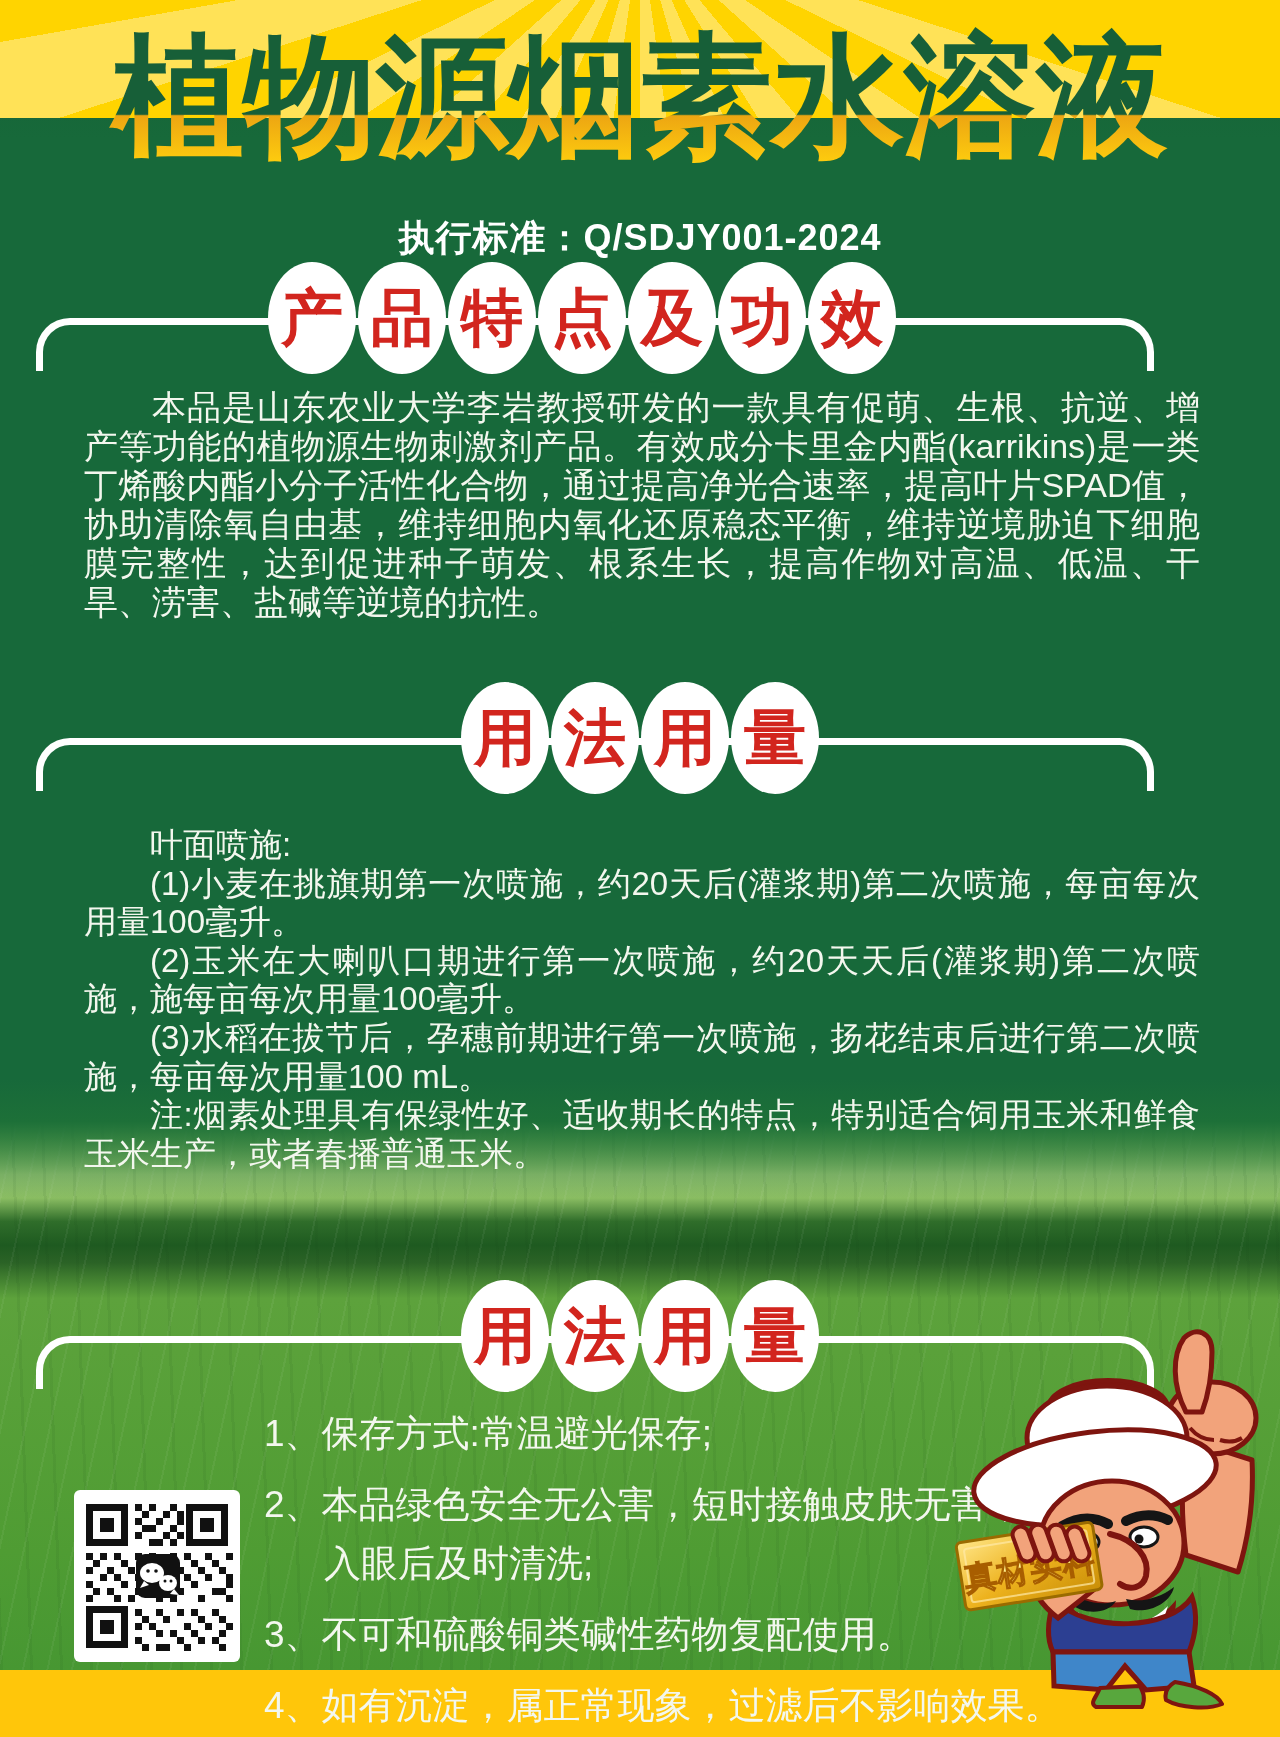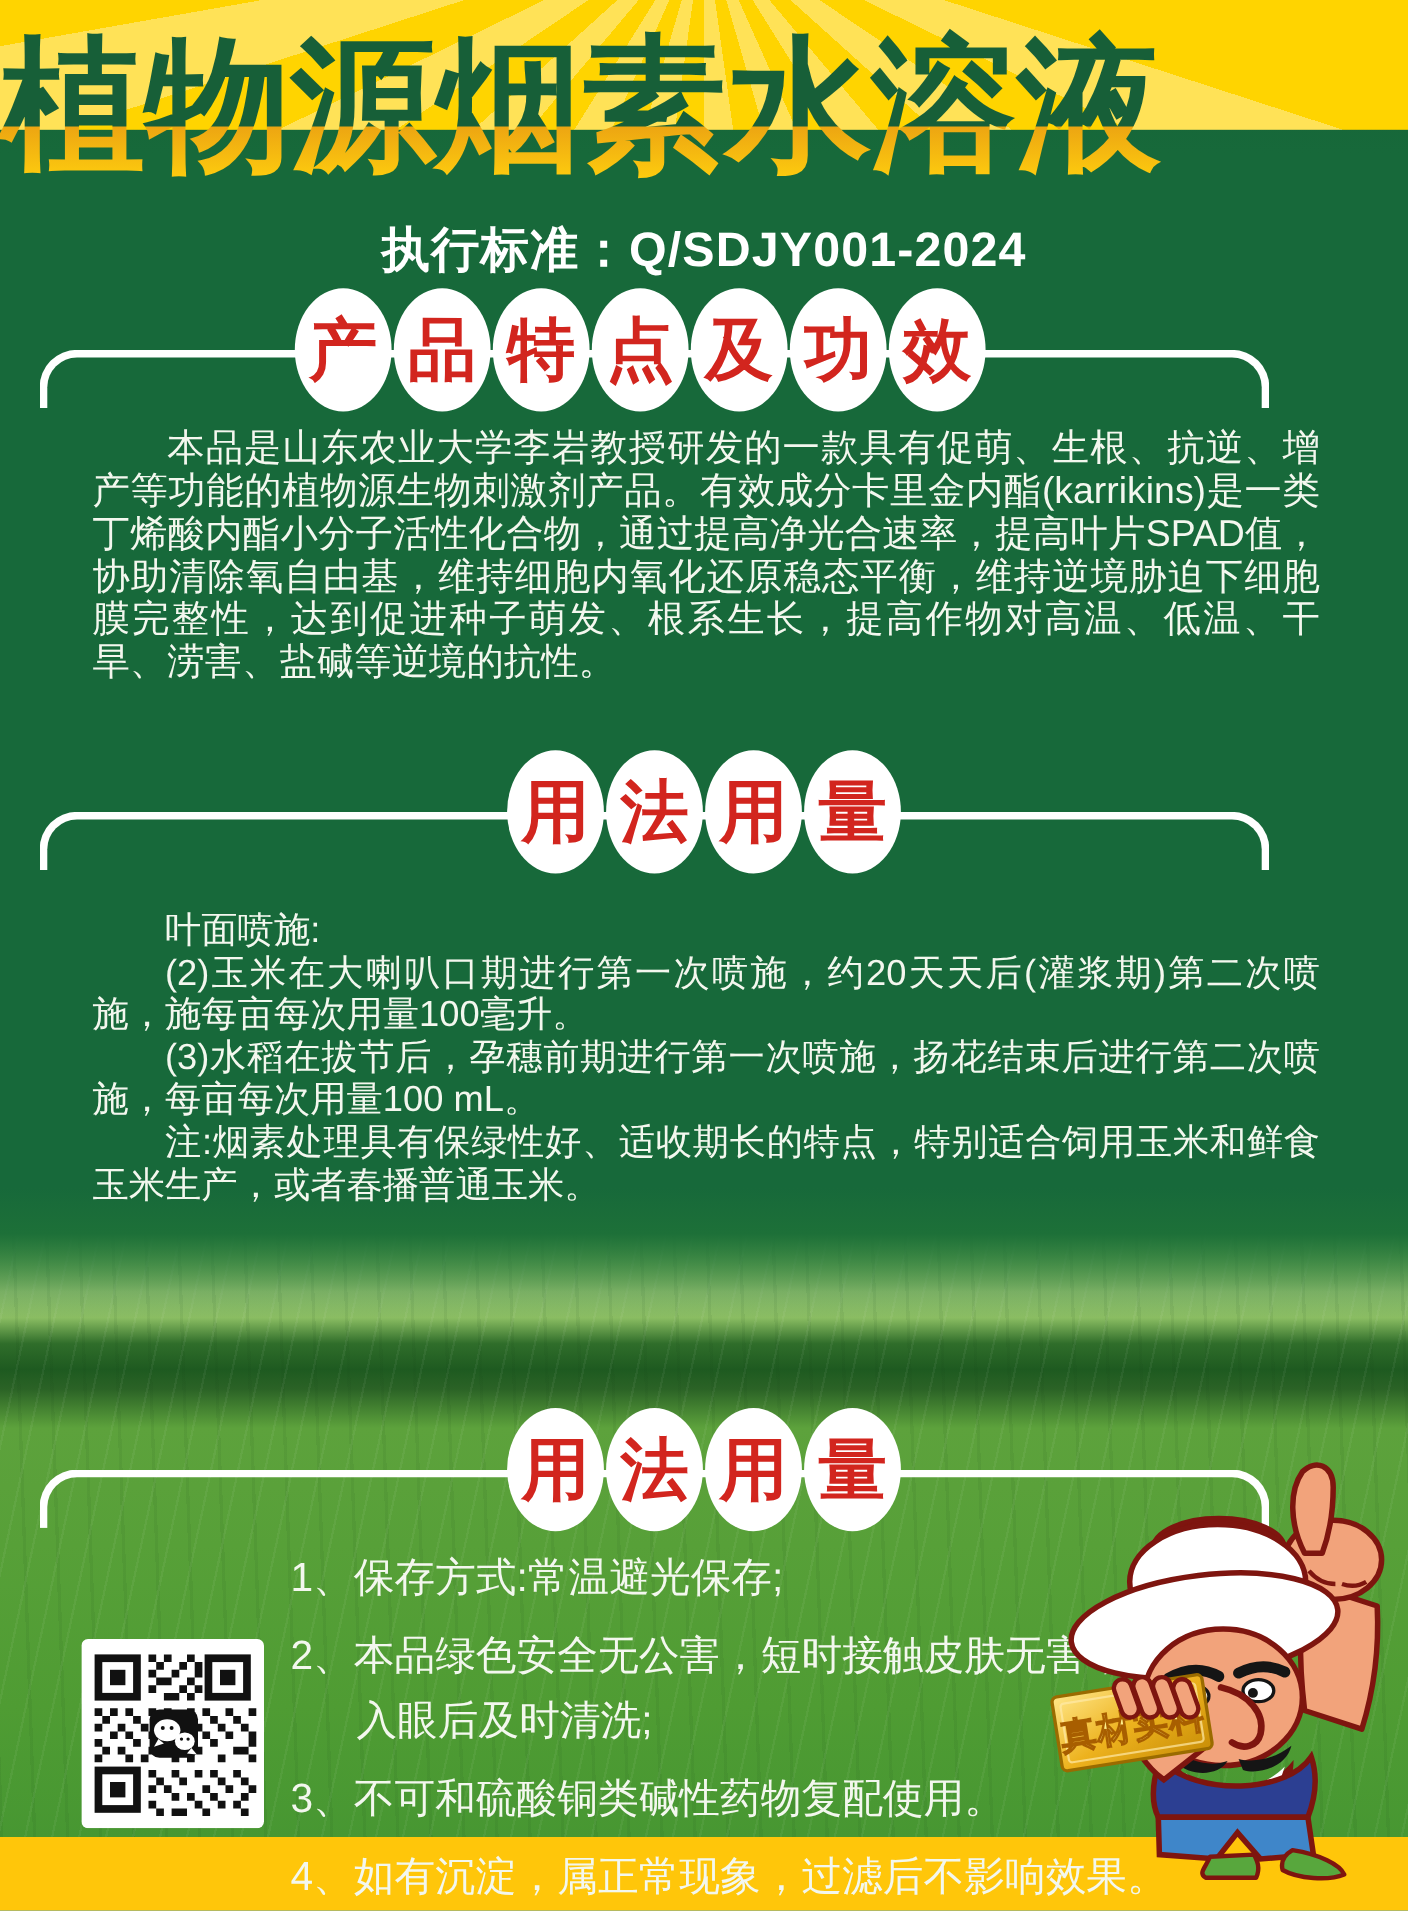--- a/index.html
+++ b/index.html
@@ -3,27 +3,27 @@
 <meta charset="utf-8">
 <style>
   html,body{margin:0;padding:0;}
   #page{position:relative;width:1280px;height:1737px;overflow:hidden;
         background:linear-gradient(180deg,#156036 0,#17693a 8%,#17693a 100%);
         font-family:"Liberation Sans",sans-serif;}
   
   .banner{position:absolute;top:0;left:0;width:100%;height:118px;
           background:repeating-conic-gradient(from 100deg at 50% -60%, #ffd400 0deg 8deg, #ffe257 8deg 16deg);}
   
-  .title{position:absolute;top:20px;left:0;width:100%;
+  .title{position:absolute;top:20px;left:0;width:100%;text-align:center;
          font-size:132px;line-height:152px;font-weight:900;white-space:nowrap;
          font-family:"DejaVu Sans","Liberation Sans",sans-serif;
          background:linear-gradient(180deg,#175f38 0%,#175f38 62%,#eda612 63%,#ffd00e 97%);
          -webkit-background-clip:text;background-clip:text;color:transparent;}
-  .standard{position:absolute;top:198px;left:0;width:100%;text-align:center;
-            font-size:44px;font-weight:700;color:#ffffff;letter-spacing:1px;}
+  .standard{position:absolute;top:214px;left:0;width:100%;text-align:center;
+            font-size:36px;font-weight:700;color:#ffffff;letter-spacing:1px;}
   
   .shead{position:absolute;left:0;width:100%;height:134px;}
   .shead .bracket{position:absolute;left:36px;right:126px;top:62px;height:46px;
         border:7px solid #fff;border-bottom:none;border-radius:34px 34px 0 0;}
   .shead .circles{position:absolute;left:0;right:0;top:6px;display:flex;justify-content:center;}
   .cc{width:88px;height:112px;background:#fff;border-radius:50%;
       display:flex;align-items:center;justify-content:center;margin:0 1px;
       font-size:62px;font-weight:900;color:#d2251e;
       font-family:"DejaVu Serif","Liberation Serif",serif;}
   #head1{top:256px;} #head1 .circles{transform:translateX(-58px);}
@@ -85,20 +85,21 @@
     <div class="circles">
       <span class="cc">用</span>
       <span class="cc">法</span>
       <span class="cc">用</span>
       <span class="cc">量</span>
     </div>
   </div>
 
   <div class="para" id="usage-body">
     <p>叶面喷施:</p>
+    <p>(1)小麦在挑旗期第一次喷施，约20天后(灌浆期)第二次喷施，每亩每次用量100毫升。</p>
     <p>(2)玉米在大喇叭口期进行第一次喷施，约20天天后(灌浆期)第二次喷施，施每亩每次用量100毫升。</p>
     <p>(3)水稻在拔节后，孕穗前期进行第一次喷施，扬花结束后进行第二次喷施，每亩每次用量100 mL。</p>
     <p>注:烟素处理具有保绿性好、适收期长的特点，特别适合饲用玉米和鲜食玉米生产，或者春播普通玉米。</p>
   </div>
 
   <div class="shead" id="head3">
     <div class="bracket"></div>
     <div class="circles">
       <span class="cc">用</span>
       <span class="cc">法</span>

